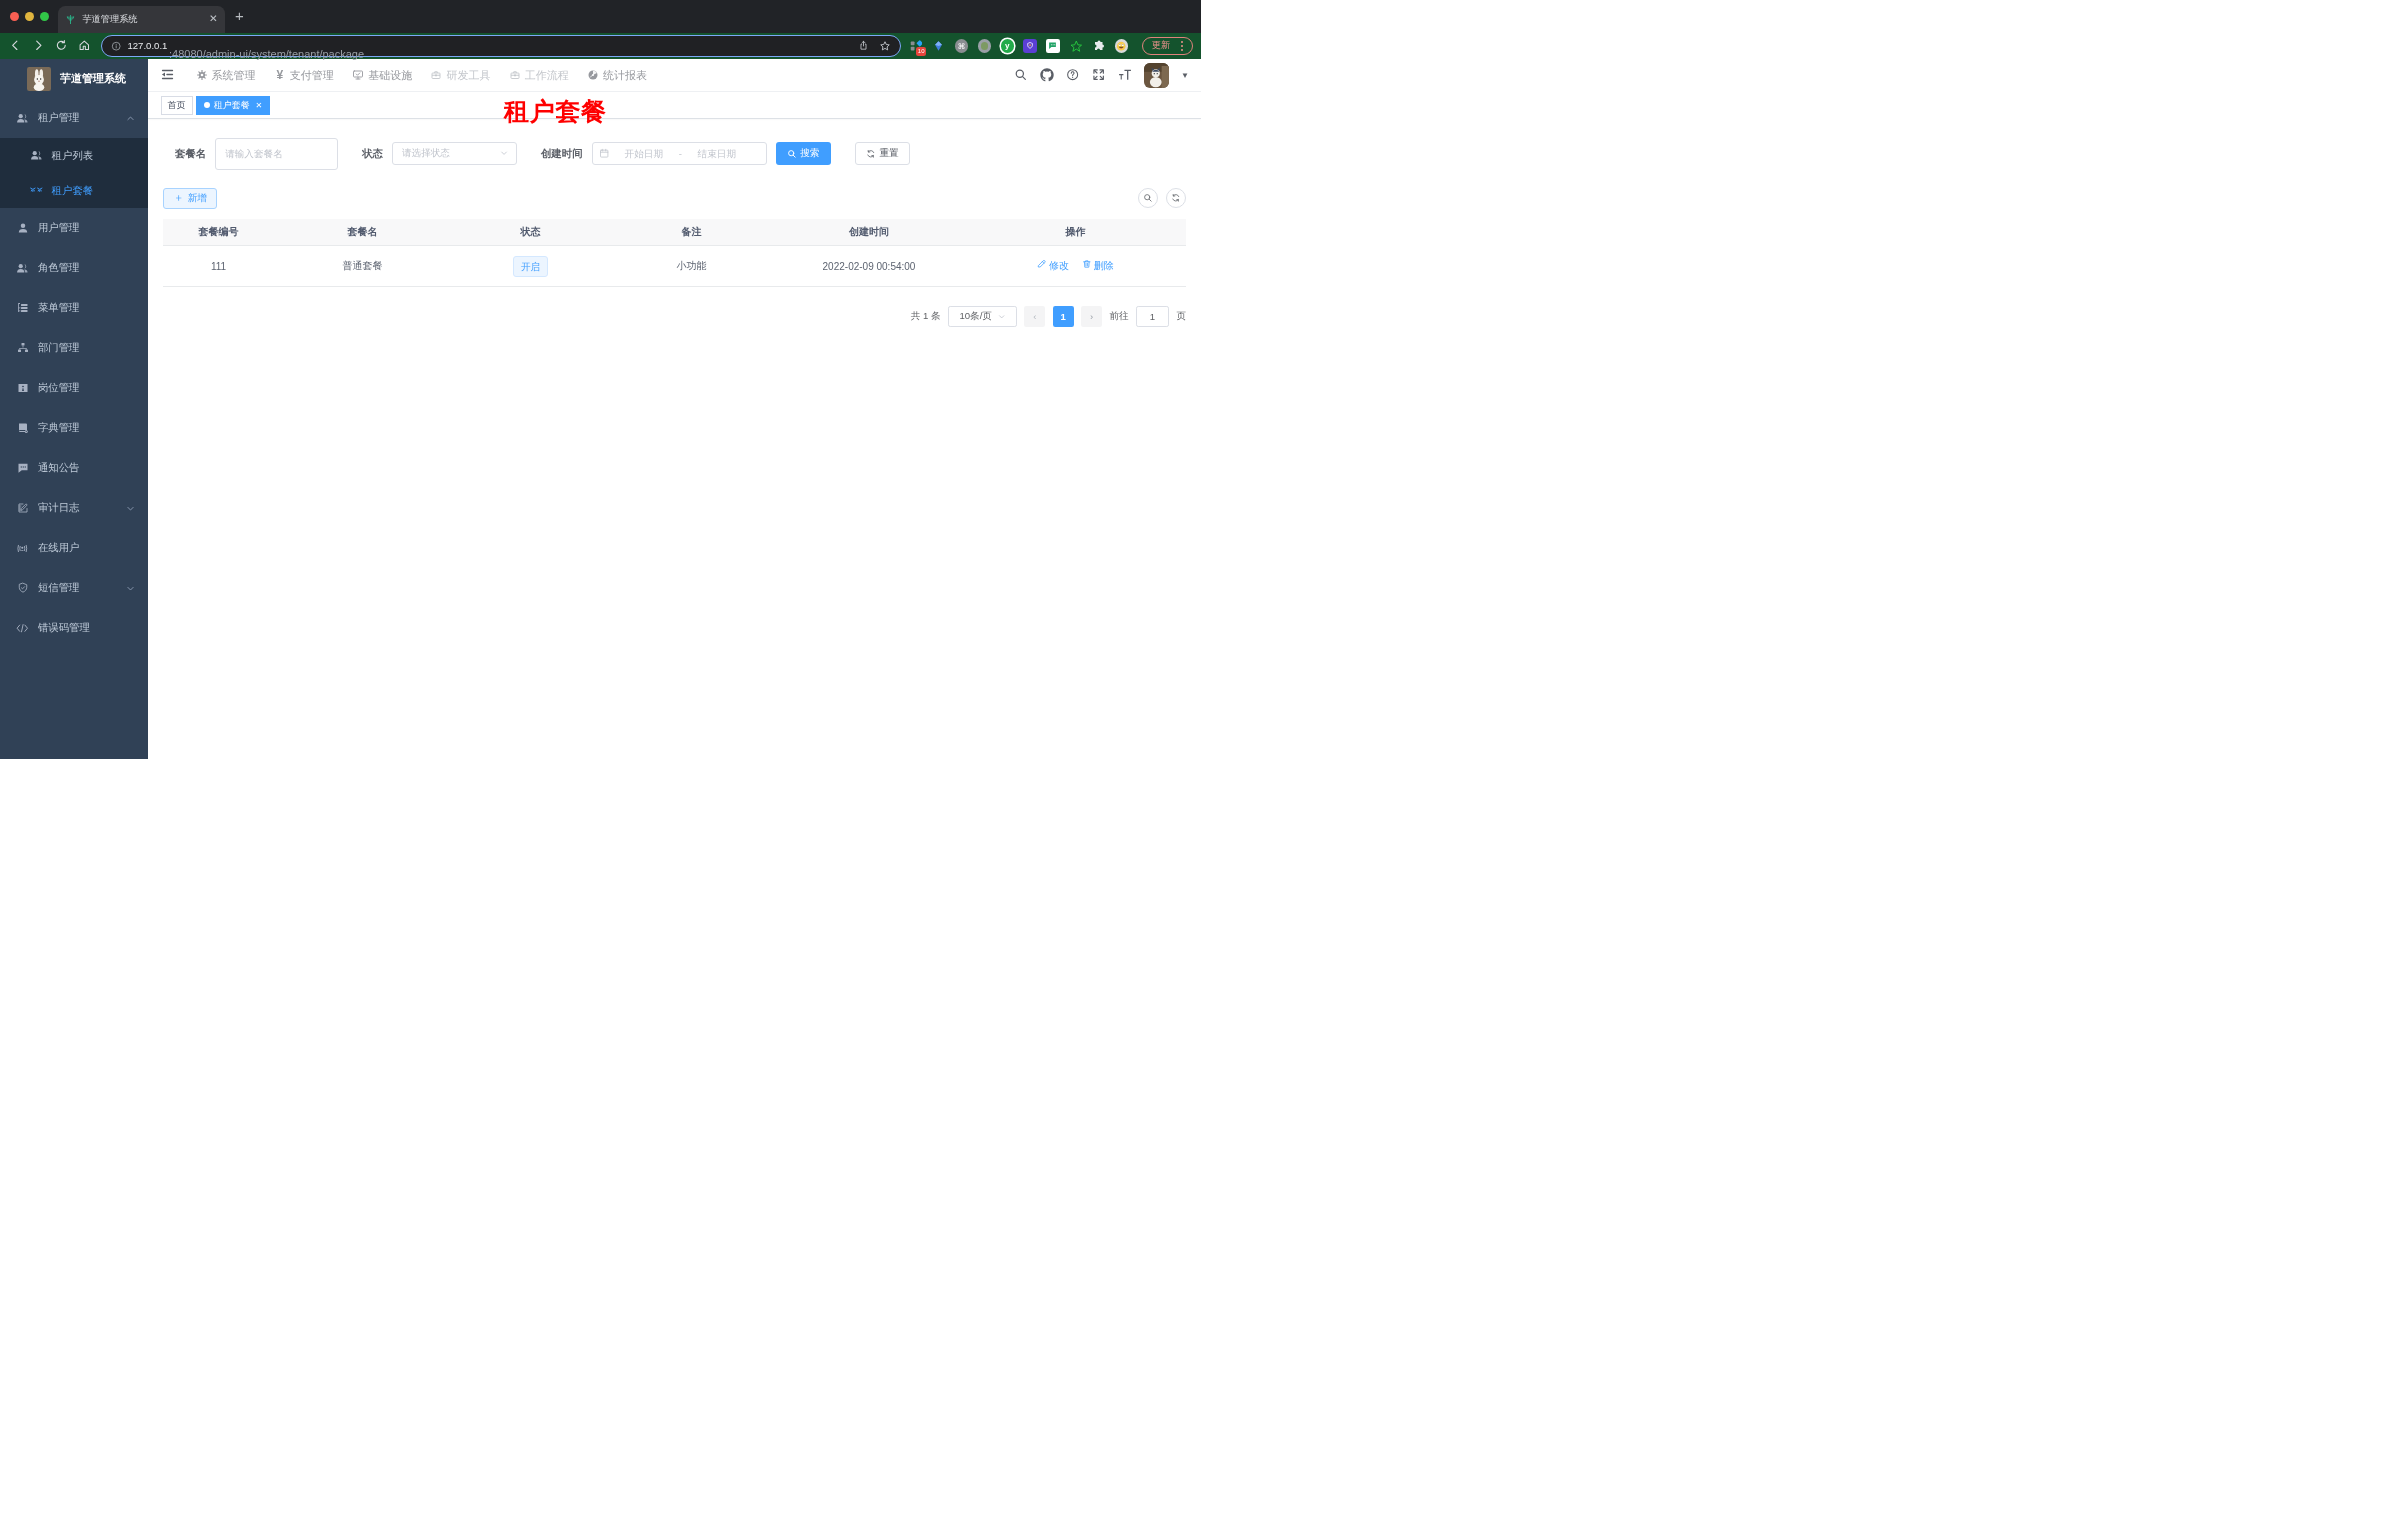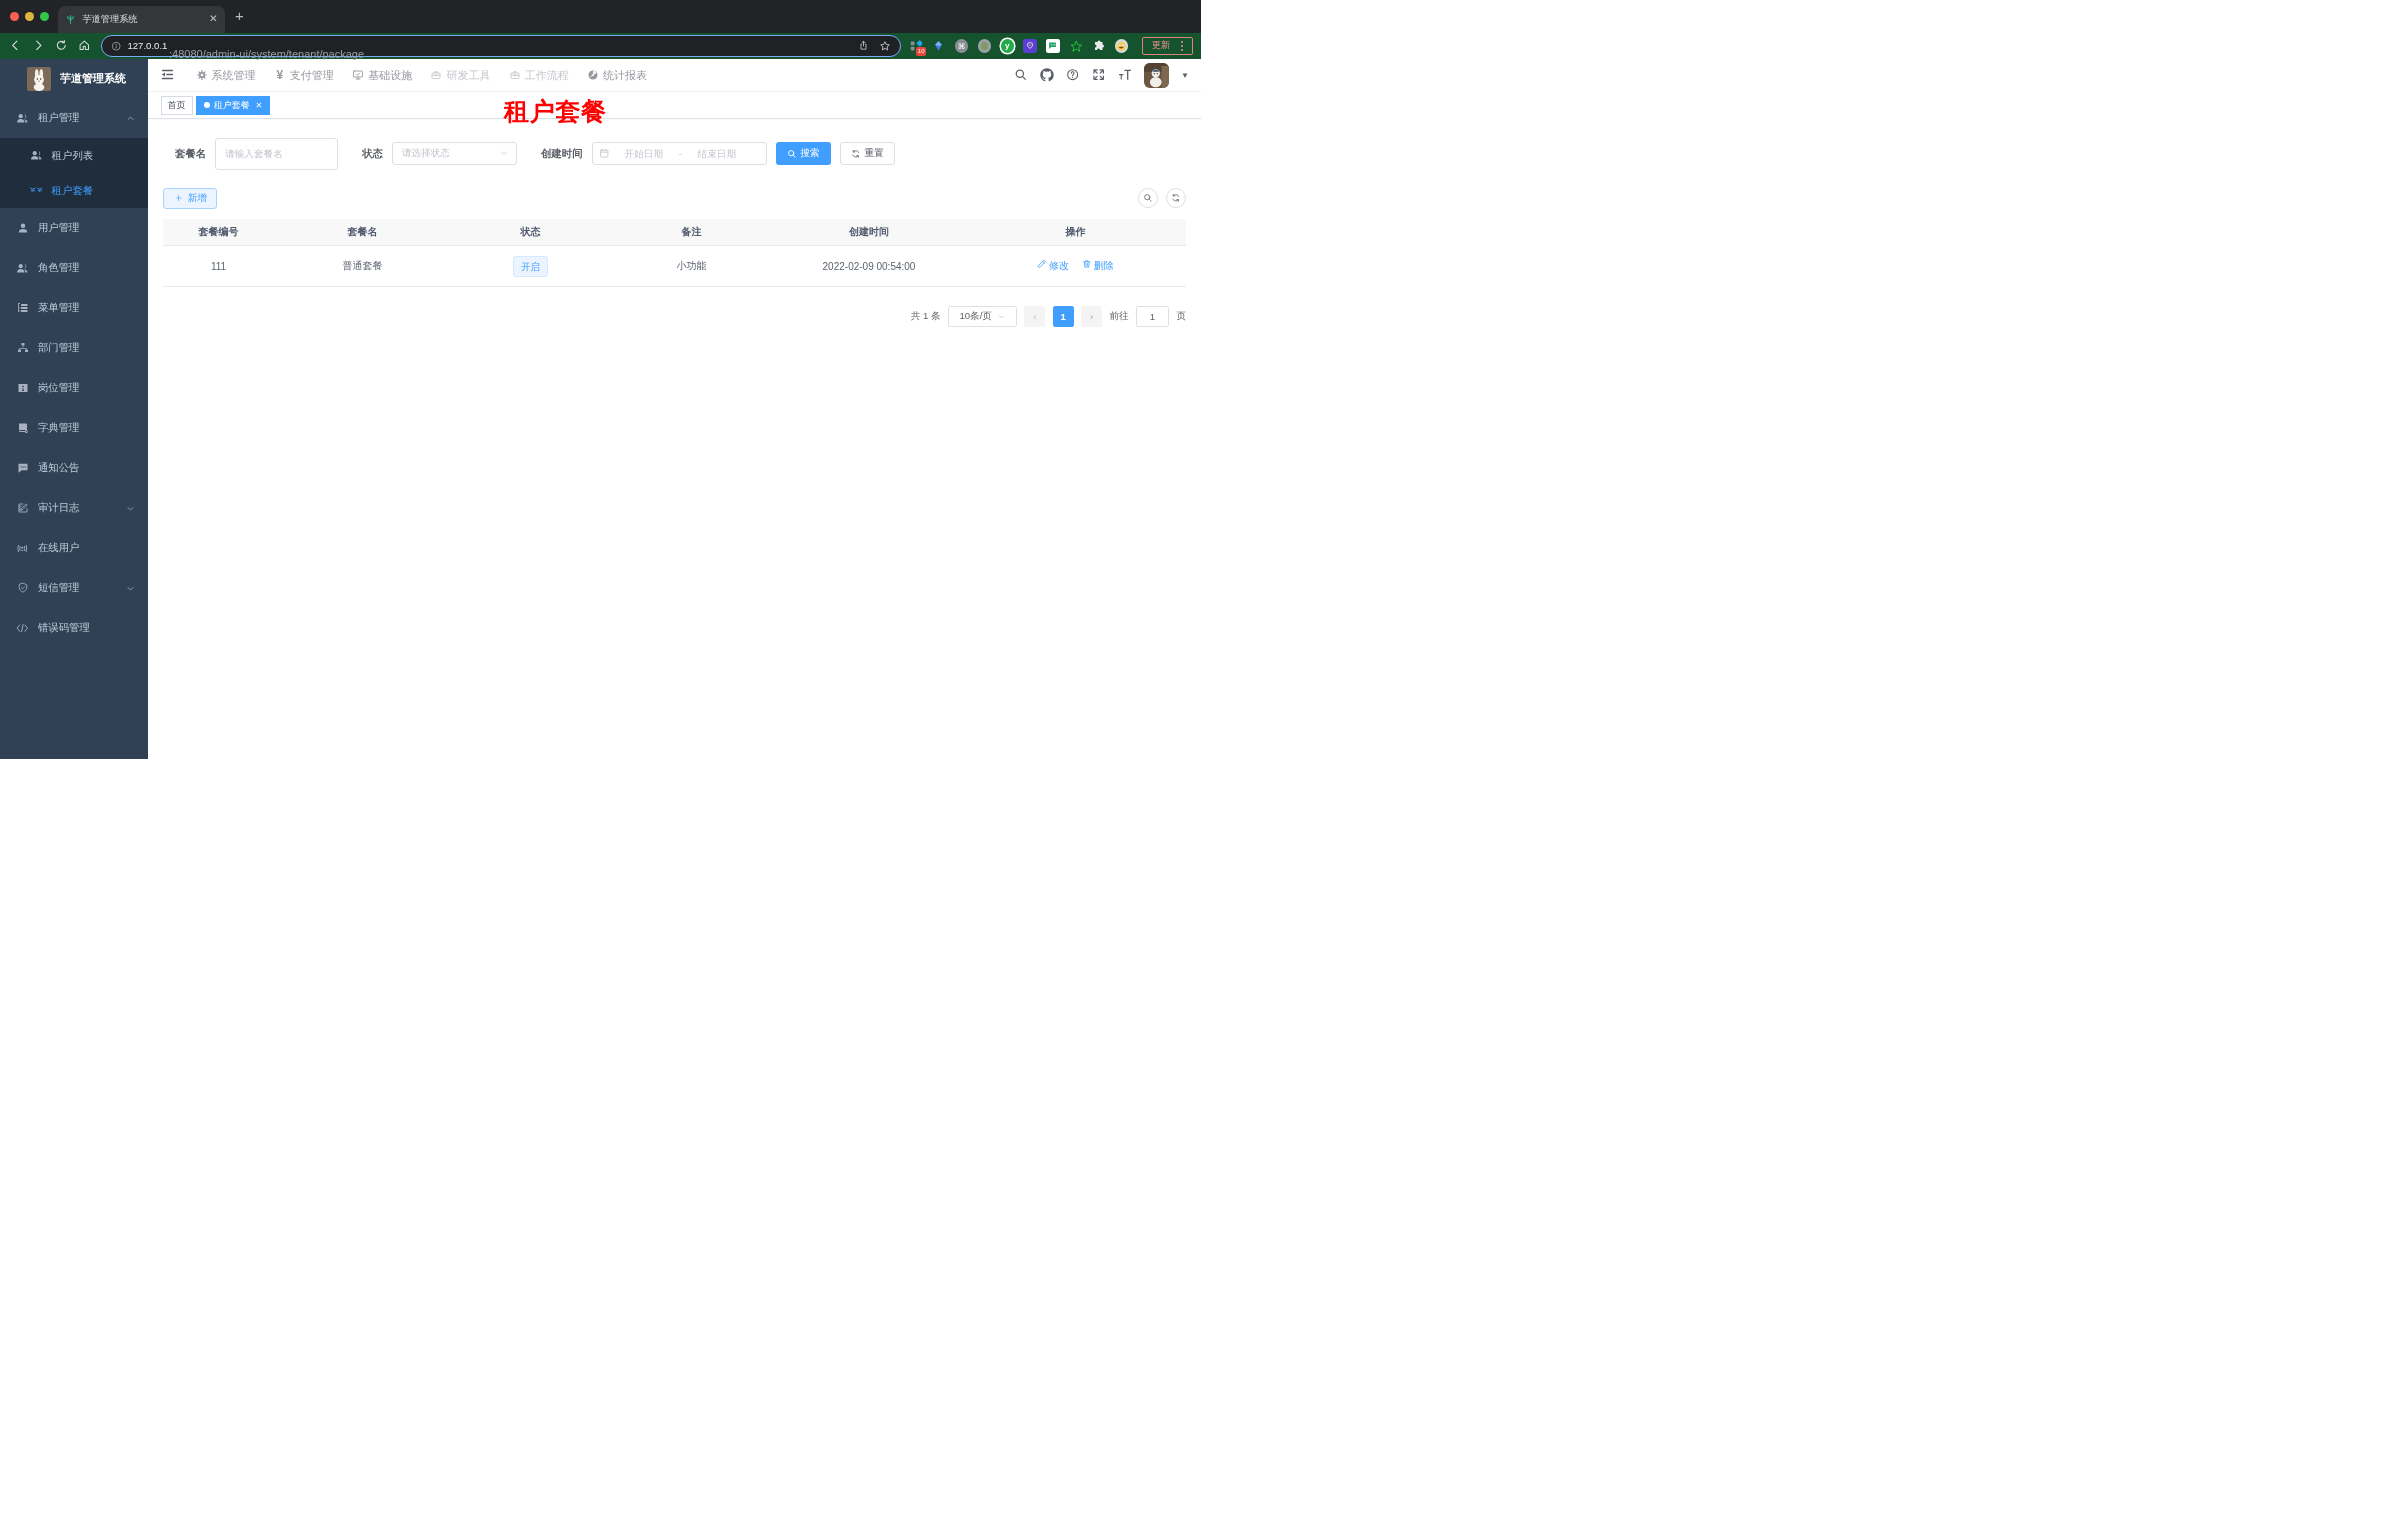--- a/index.html
+++ b/index.html
@@ -22,21 +22,21 @@
   .urlbar { position:absolute; left:101px; top:2.2px; width:800px; height:21.4px; background:#202124;
             border:1.5px solid #7da7f8; border-radius:11px; display:flex; align-items:center; padding:0 9px; gap:6px; }
   .url-host { color:#e8eaed; font-size:9.6px; }
   .url-path { color:#9aa0a6; font-size:11px; margin-left:-4.4px;margin-top:16px; }
   .url-right { margin-left:auto; display:flex; align-items:center; gap:9.6px; color:#c7cbd0; }
   .exts { position:absolute; left:909px; top:0; height:26px; display:flex; align-items:center; gap:9.6px; }
   .ext { position:relative; width:13.3px; height:13.3px; display:flex; align-items:center; justify-content:center; }
   .ext-badge { position:absolute; right:-3.7px; bottom:-3px; background:#e8453c; color:#fff; font-size:6px;
                min-width:9.6px; height:9px; border-radius:2.2px; display:flex; align-items:center; justify-content:center; }
   .update-pill { position:absolute; left:1142px; top:3.7px; width:51px; height:18.5px; border:1.5px solid #e0837d;
-                 border-radius:2px; color:#ec928b; font-size:9.2px; display:flex; align-items:center; justify-content:center; gap:11px; }
+                 border-radius:9px; color:#ec928b; font-size:9.2px; display:flex; align-items:center; justify-content:center; gap:11px; }
   .vdots { display:flex; flex-direction:column; gap:1.5px; }
   .vdots i { width:2.2px; height:2.2px; background:#ec928b; border-radius:50%; }
 
   
   .app { display:flex; height:701px; }
   .sidebar { width:148px; flex-shrink:0; background:#304156; color:#bfcbd9; }
   .logo-row { height:39px; display:flex; align-items:center; gap:9px; padding-left:27px; }
   .logo-img { width:24px; height:24px; border-radius:2.2px; overflow:hidden; flex-shrink:0; }
   .logo-title { color:#fff; font-size:11px; font-weight:bold; white-space:nowrap; }
   .menu-item { height:40px; display:flex; align-items:center; gap:9px; padding-left:16.3px; font-size:10.4px; cursor:pointer; }
@@ -82,21 +82,21 @@
   .select-box .sel-caret { margin-left:auto; color:#c0c4cc; }
   .date-box { width:175px; height:23px; border:0.7px solid #dcdfe6; border-radius:3px; display:flex; align-items:center;
               padding:0 6px; gap:4.4px; }
   .date-box input { border:none; outline:none; width:61px; font-size:9.6px; color:#606266; text-align:center; font-family:inherit; }
   .date-box input::placeholder { color:#c0c4cc; }
   .date-sep { color:#c0c4cc; font-size:9.6px; }
   .cal-ic { color:#c0c4cc; display:flex; }
   .btn { height:23px; border-radius:3px; display:inline-flex; align-items:center; justify-content:center; gap:3.7px;
          font-size:9.6px; cursor:pointer; border:0.7px solid transparent; padding:0 10.4px; }
   .btn-primary { background:#409eff; color:#fff; margin-left:9px; }
-  .btn-plain { background:#fff; border-color:#dcdfe6; color:#5a5e66; margin-left:9px; }
+  .btn-plain { background:#fff; border-color:#dcdfe6; color:#5a5e66; margin-left:24px; }
 
   .action-row { display:flex; align-items:center; margin:18px 15px 0 15px; }
   .btn-add { height:21px; background:#ecf5ff; border:0.7px solid #a8d3ff; color:#409eff; border-radius:3px;
              display:inline-flex; align-items:center; gap:3.7px; font-size:9.6px; padding:0 9.6px; cursor:pointer; }
   .round-btns { margin-left:auto; display:flex; gap:8.1px; }
   .round-btn { width:20px; height:20px; border-radius:50%; border:0.7px solid #dcdfe6; background:#fff; color:#5f6368;
                display:flex; align-items:center; justify-content:center; cursor:pointer; }
 
   table.grid { border-collapse:collapse; margin:10.4px 15px 0 15px; width:1023px; table-layout:fixed; }
   .grid th { height:27px; background:#f8f8f9; color:#515a6e; font-size:10px; font-weight:bold;

